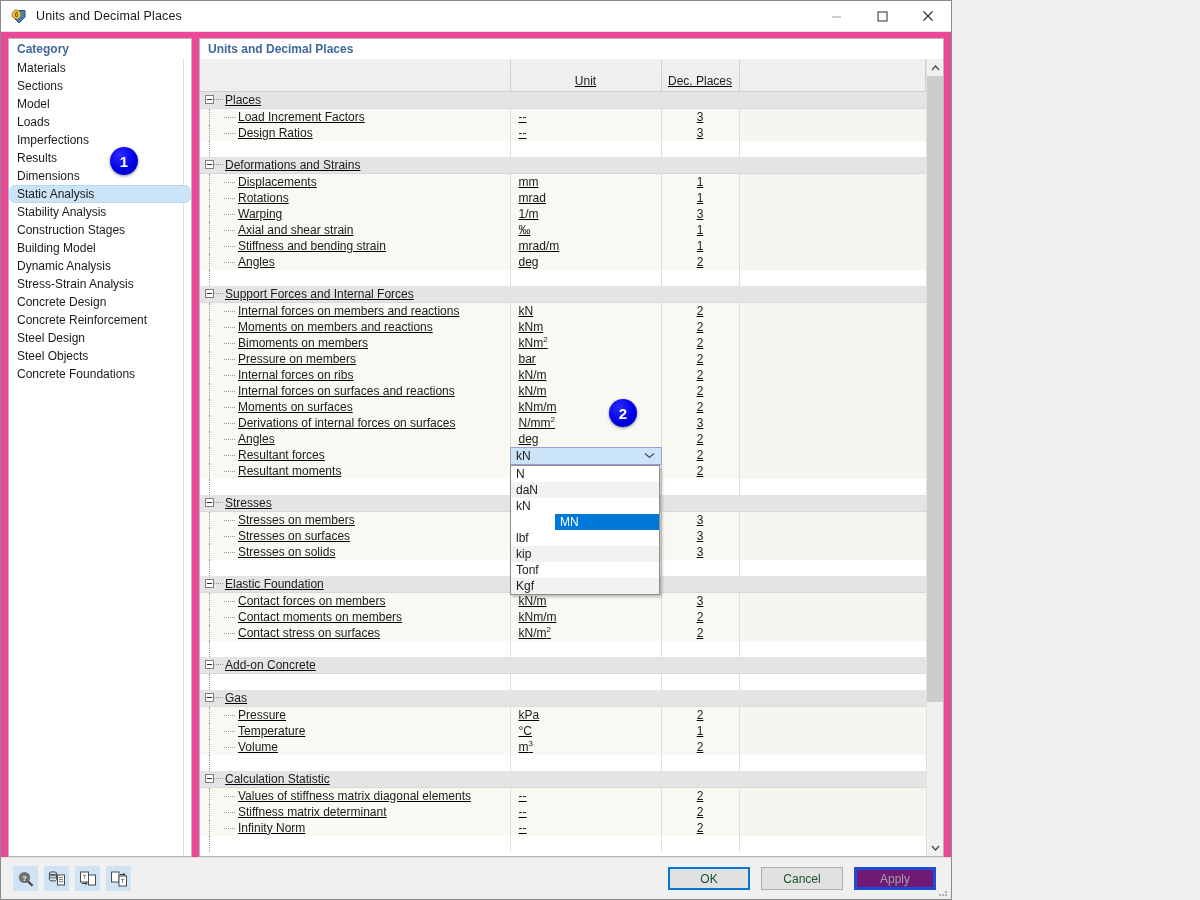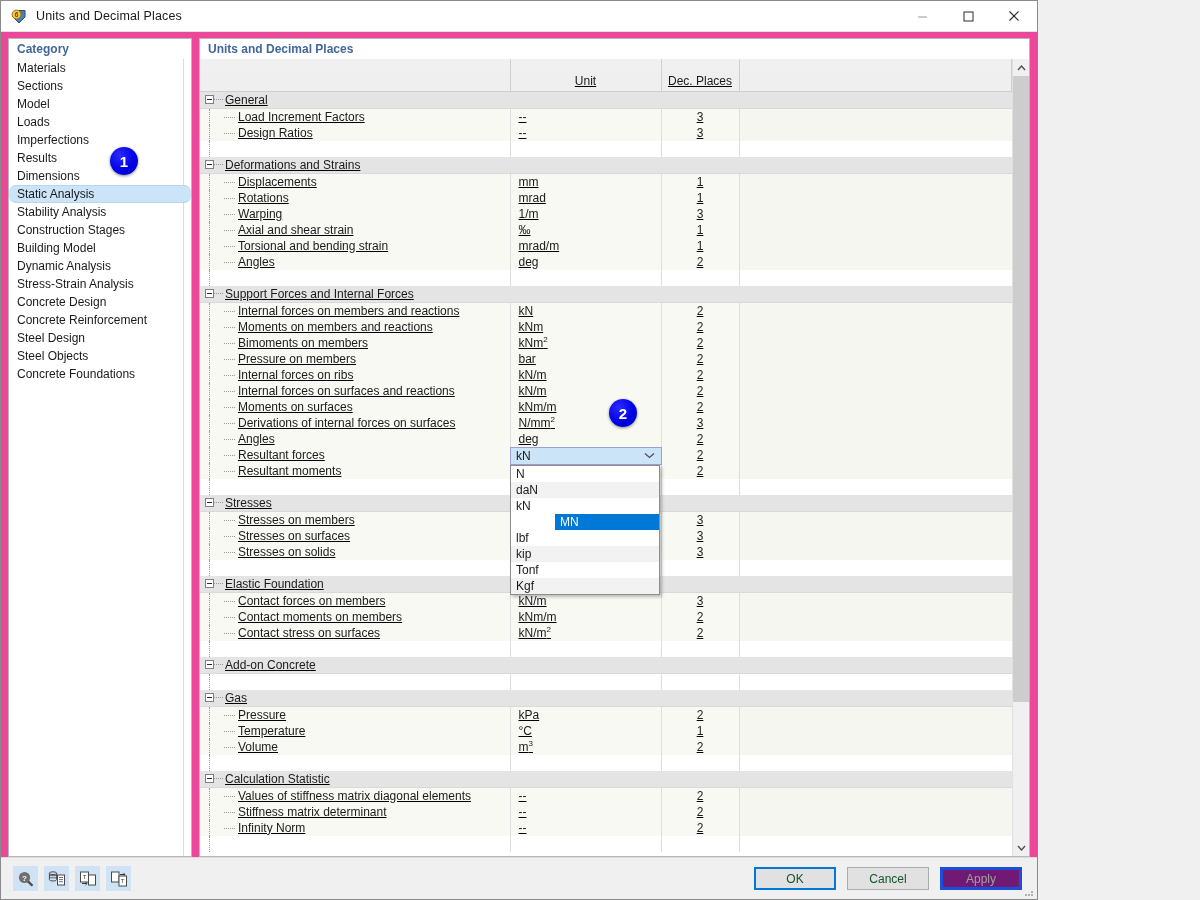--- a/index.html
+++ b/index.html
@@ -8,21 +8,21 @@
     width: 1200px; height: 900px;
     font-family: "Liberation Sans", sans-serif;
     font-size: 12px;
     background: #f0f0f0;
     overflow: hidden;
   }
 
   
   #window {
     position: absolute; left: 0; top: 0;
-    width: 1038px; height: 900px;
+    width: 952px; height: 900px;
     background: #f0f0f0;
     border: 1px solid #8a8a8a;
     display: flex; flex-direction: column;
   }
 
   
   #titlebar {
     height: 31px; background: #ffffff;
     display: flex; align-items: center;
     flex: 0 0 31px;
@@ -338,21 +338,21 @@
                   <th class="blank"></th>
                   <th class="">Unit</th>
                   <th class="">Dec. Places</th>
                   <th class="blank"></th>
                 </tr>
                 <tr class="group">
                   <td class="g-name">
                     <div class="treecell">
                       <div class="tg-box"></div>
                       <div class="tg-dash"></div>
-                      <span class="g-label">General</span>
+                      <span class="g-label">Places</span>
                     </div>
                   </td>
                   <td class=""></td>
                   <td class=""></td>
                   <td class=""></td>
                 </tr>
                 <tr class="item">
                   <td class="t-name">
                     <div class="treecell">
                       <div class="item-indent"></div>
@@ -444,21 +444,21 @@
                   </td>
                   <td class="t-unit"><span>‰</span></td>
                   <td class="t-dec"><span>1</span></td>
                   <td class="t-rest"></td>
                 </tr>
                 <tr class="item">
                   <td class="t-name">
                     <div class="treecell">
                       <div class="item-indent"></div>
                       <div class="item-elbow"></div>
-                      <span class="i-label">Torsional and bending strain</span>
+                      <span class="i-label">Stiffness and bending strain</span>
                     </div>
                   </td>
                   <td class="t-unit"><span>mrad/m</span></td>
                   <td class="t-dec"><span>1</span></td>
                   <td class="t-rest"></td>
                 </tr>
                 <tr class="item">
                   <td class="t-name">
                     <div class="treecell">
                       <div class="item-indent"></div>

